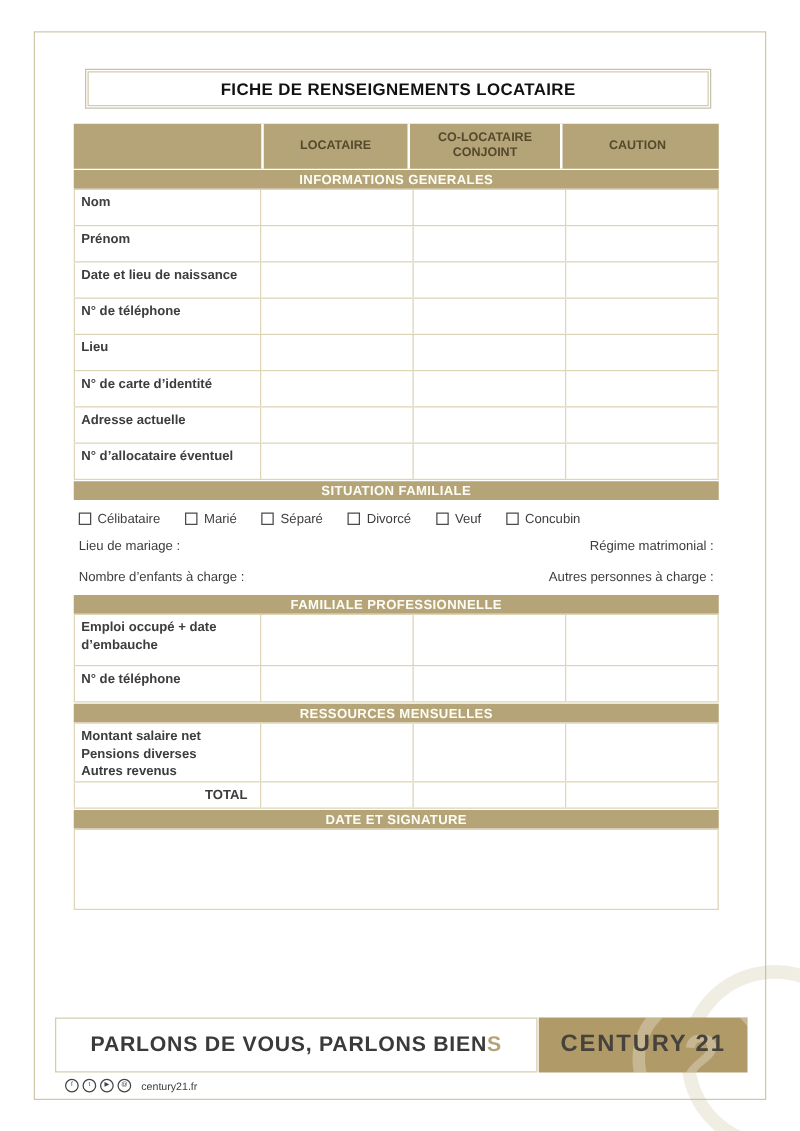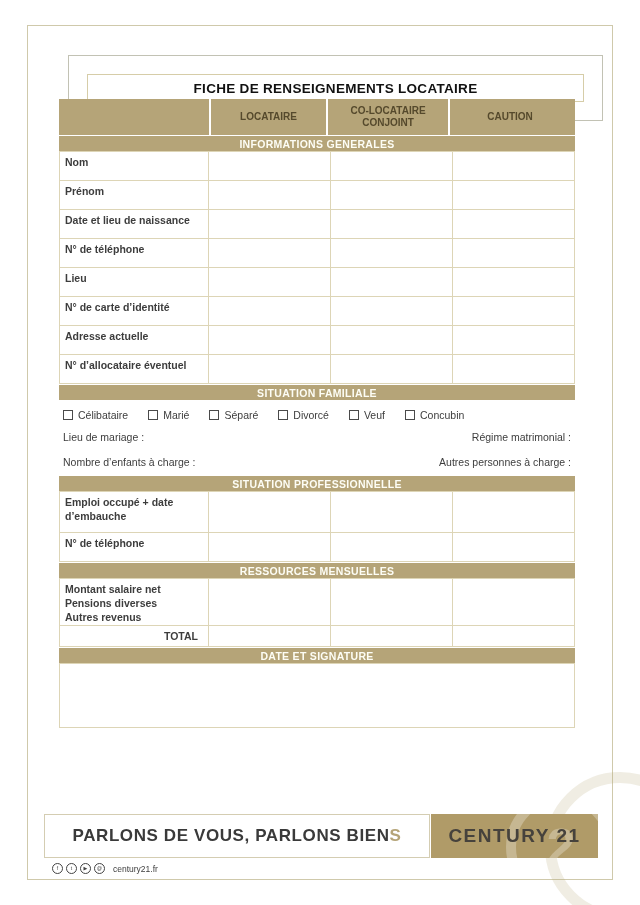--- a/index.html
+++ b/index.html
@@ -9,21 +9,21 @@
     font-family:"Liberation Sans","DejaVu Sans",sans-serif;
     color:#3d3d3d;
   }
   .page-border{
     position:absolute;left:27px;top:25px;right:27px;bottom:25px;
     border:1px solid #cfc9ab;pointer-events:none;
   }
   
   .title-box{
     position:absolute;left:68px;top:55px;width:497px;height:28px;
-    border:1px solid #c2c2b4;background:#fff;padding:18px;
+    border:1px solid #c2c2b4;background:#fff;padding:1px;
   }
   .title-inner{
     width:100%;height:100%;border:1px solid #d6cda8;box-sizing:border-box;
     display:flex;align-items:center;justify-content:center;
   }
   .title-text{font-size:13.5px;font-weight:bold;color:#111;letter-spacing:.3px;}
   
   .form-area{position:absolute;left:59px;top:99px;width:516px;}
   .thead{display:flex;height:36px;background:#b5a478;}
   .th{box-sizing:border-box;display:flex;align-items:center;justify-content:center;
@@ -192,21 +192,21 @@
     <div class="fam-line">
       <span class="fam-left">Lieu de mariage :</span>
       <span class="fam-right">Régime matrimonial :</span>
     </div>
     <div class="fam-line" style="margin-bottom:4px;">
       <span class="fam-left">Nombre d’enfants à charge :</span>
       <span class="fam-right">Autres personnes à charge :</span>
     </div>
   </div>
 
-  <div class="band" style="margin-top:0;">SITUATION PROFESSIONNELLE</div>
+  <div class="band" style="margin-top:0;">FAMILIALE PROFESSIONNELLE</div>
 
   <div class="grid-row first">
     <div class="cell lab h40">Emploi occupé + date d’embauche</div>
     <div class="cell inp h40"></div>
     <div class="cell inp h40"></div>
     <div class="cell inp h40"></div>
   </div>
   <div class="grid-row">
     <div class="cell lab h28">N° de téléphone</div>
     <div class="cell inp h28"></div>

